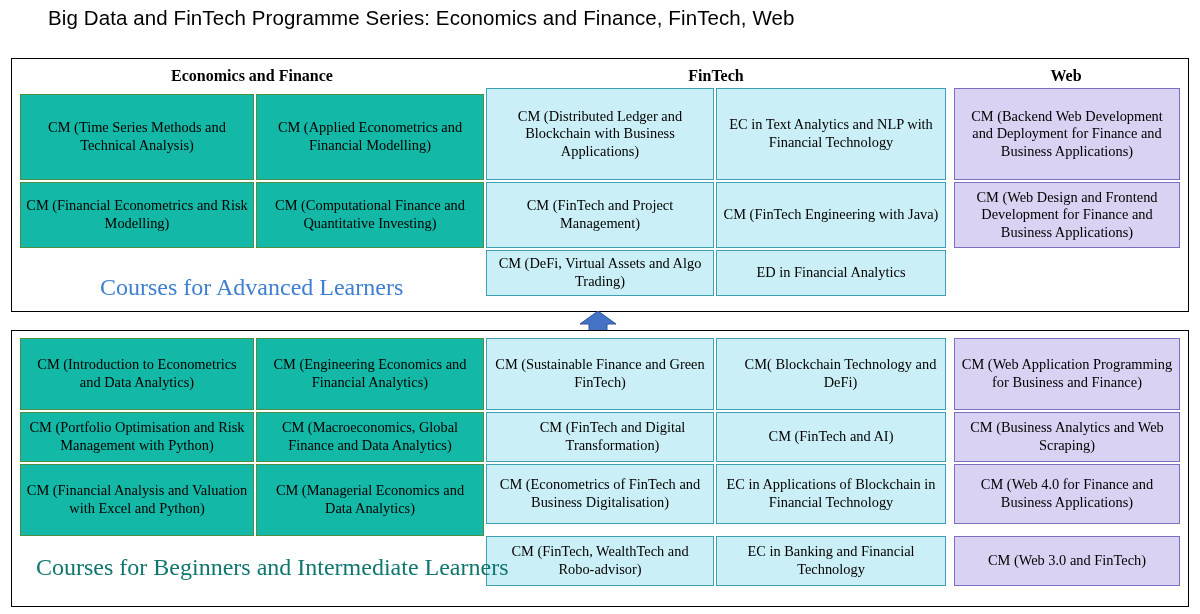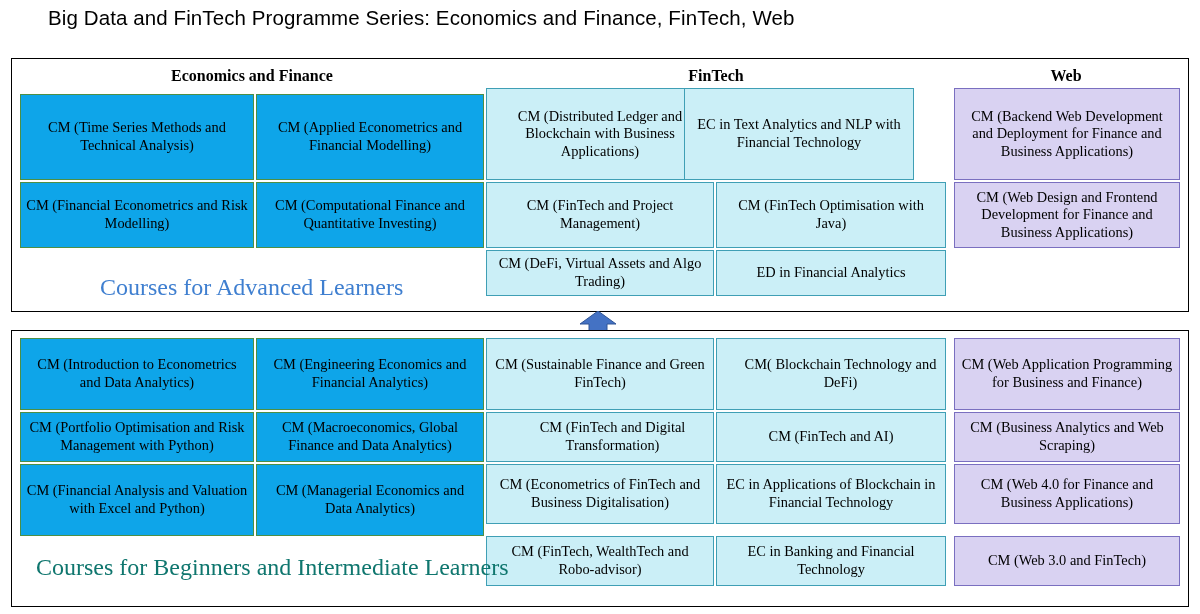--- a/index.html
+++ b/index.html
@@ -68,21 +68,21 @@
     display: flex;
     align-items: center;
     justify-content: center;
     text-align: center;
     font-size: 14.4px;
     line-height: 1.22;
     color: #000000;
     padding: 2px 5px;
   }
   .card.green {
-    background: #0ea5e9;
+    background: #14b8a6;
     border-color: #4d8f45;
   }
   .card.blue {
     background: #cbeff7;
     border-color: #3f9fb5;
   }
   .card.purple {
     background: #d9d2f2;
     border-color: #7a6fc0;
   }
@@ -128,22 +128,22 @@
   <div class="card green" style="left:8px; top:35px; width:234px; height:86px;">CM (Time Series Methods and Technical Analysis)</div>
   <div class="card green" style="left:8px; top:123px; width:234px; height:66px;">CM (Financial Econometrics and Risk Modelling)</div>
 
   <div class="card green" style="left:244px; top:35px; width:228px; height:86px;">CM (Applied Econometrics and Financial Modelling)</div>
   <div class="card green" style="left:244px; top:123px; width:228px; height:66px;">CM (Computational Finance and Quantitative Investing)</div>
 
   <div class="card blue" style="left:474px; top:29px; width:228px; height:92px;">CM (Distributed Ledger and Blockchain with Business Applications)</div>
   <div class="card blue" style="left:474px; top:123px; width:228px; height:66px;">CM (FinTech and Project Management)</div>
   <div class="card blue" style="left:474px; top:191px; width:228px; height:46px;">CM (DeFi, Virtual Assets and Algo Trading)</div>
 
-  <div class="card blue" style="left:672px; top:29px; width:230px; height:92px;">EC in Text Analytics and NLP with Financial Technology</div>
-  <div class="card blue" style="left:704px; top:123px; width:230px; height:66px;">CM (FinTech Optimisation with Java)</div>
+  <div class="card blue" style="left:704px; top:29px; width:230px; height:92px;">EC in Text Analytics and NLP with Financial Technology</div>
+  <div class="card blue" style="left:704px; top:123px; width:230px; height:66px;">CM (FinTech Engineering with Java)</div>
   <div class="card blue" style="left:704px; top:191px; width:230px; height:46px;">ED in Financial Analytics</div>
 
   <div class="card purple" style="left:942px; top:29px; width:226px; height:92px;">CM (Backend Web Development and Deployment for Finance and Business Applications)</div>
   <div class="card purple" style="left:942px; top:123px; width:226px; height:66px;">CM (Web Design and Frontend Development for Finance and Business Applications)</div>
 </div>
 
 <div class="caption" id="caption-advanced">Courses for Advanced Learners</div>
 
 <svg id="up-arrow" viewBox="0 0 50 24">
   <polygon points="25,0 43,13 34,13 34,24 16,24 16,13 7,13" fill="#4472c4" stroke="#2f5597" stroke-width="1"></polygon>

